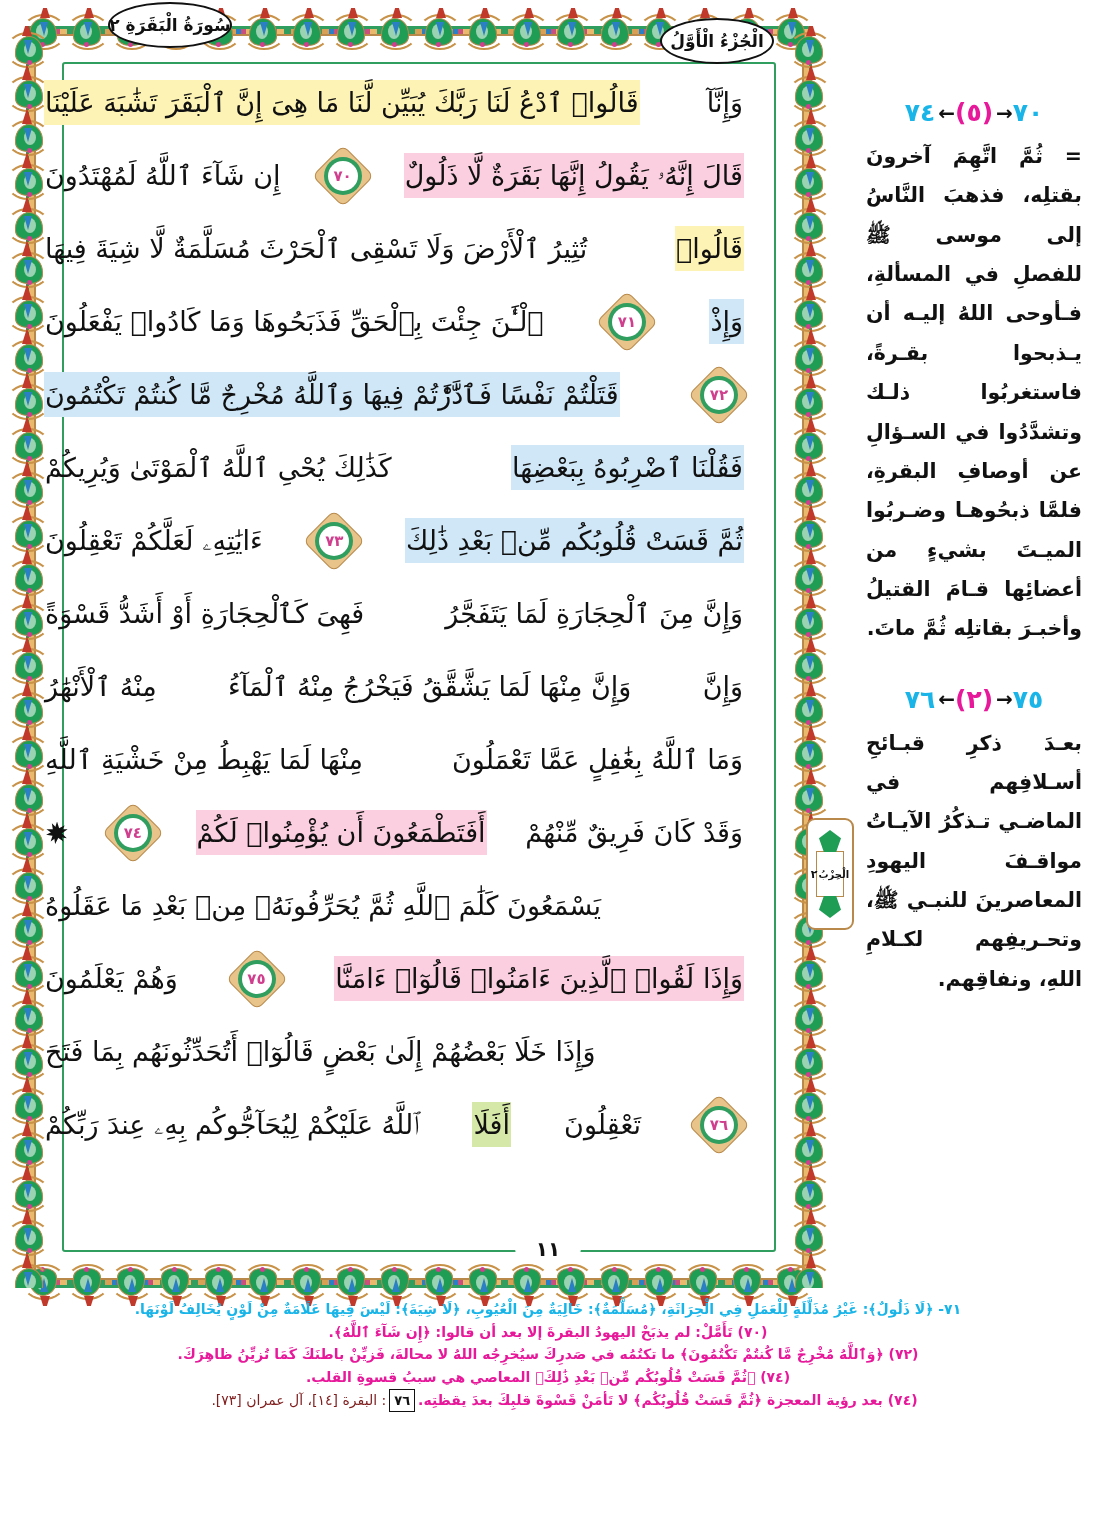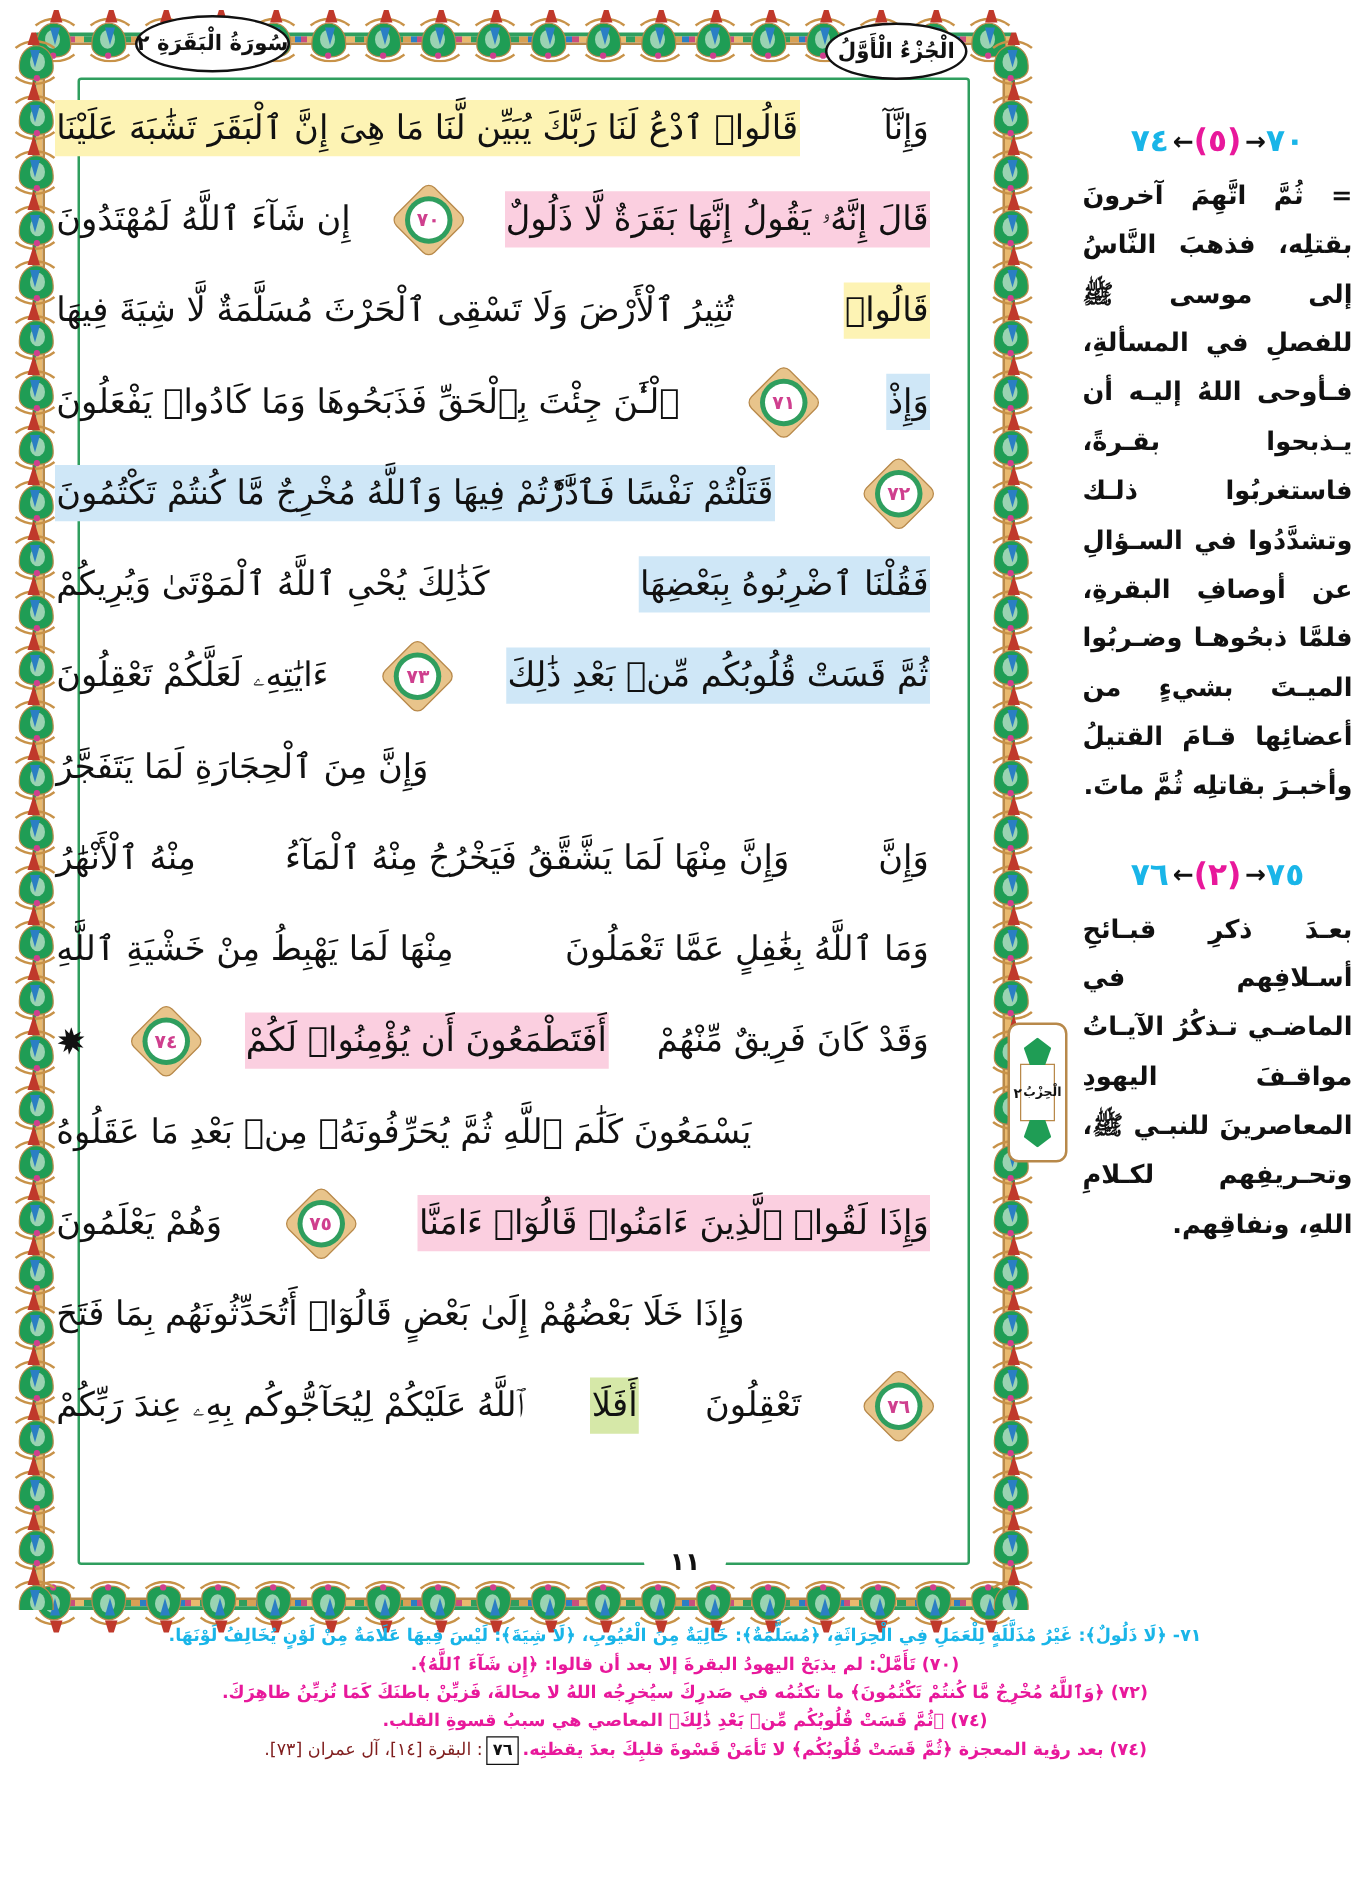--- a/index.html
+++ b/index.html
@@ -89,21 +89,21 @@
 
   
   .cartouche{
     position:absolute;
     background:#ffffff;
     border:2.5px solid #111;
     border-radius:50%;
     display:flex;align-items:center;justify-content:center;
     z-index:7;
   }
-  .cart-surah{left:108px;top:12px;width:120px;height:42px;}
+  .cart-surah{left:108px;top:2px;width:120px;height:42px;}
   .cart-juz{left:660px;top:18px;width:110px;height:42px;}
   .cart-label{
     font-family:"DejaVu Sans","Liberation Sans",sans-serif;
     font-size:17px;font-weight:700;color:#111;white-space:nowrap;
     letter-spacing:-.5px;
   }
 
   
   .ayat{
     position:absolute;
@@ -988,20 +988,21 @@
         <span class="seg hl-none">ءَايَٰتِهِۦ لَعَلَّكُمْ تَعْقِلُونَ</span>
         <span class="ayah">
           <span class="rose"></span>
           <span class="rose2"></span>
           <span class="rose3"></span>
           <span class="num">٧٣</span>
         </span>
         <span class="seg hl-blue">ثُمَّ قَسَتْ قُلُوبُكُم مِّنۢ بَعْدِ ذَٰلِكَ</span>
       </div>
       <div class="line">
+        <span class="seg hl-none">فَهِىَ كَٱلْحِجَارَةِ أَوْ أَشَدُّ قَسْوَةً</span>
         <span class="seg hl-none">وَإِنَّ مِنَ ٱلْحِجَارَةِ لَمَا يَتَفَجَّرُ</span>
       </div>
       <div class="line">
         <span class="seg hl-none">مِنْهُ ٱلْأَنْهَٰرُ</span>
         <span class="seg hl-none">وَإِنَّ مِنْهَا لَمَا يَشَّقَّقُ فَيَخْرُجُ مِنْهُ ٱلْمَآءُ</span>
         <span class="seg hl-none">وَإِنَّ</span>
       </div>
       <div class="line">
         <span class="seg hl-none">مِنْهَا لَمَا يَهْبِطُ مِنْ خَشْيَةِ ٱللَّهِ</span>
         <span class="seg hl-none">وَمَا ٱللَّهُ بِغَٰفِلٍ عَمَّا تَعْمَلُونَ</span>

